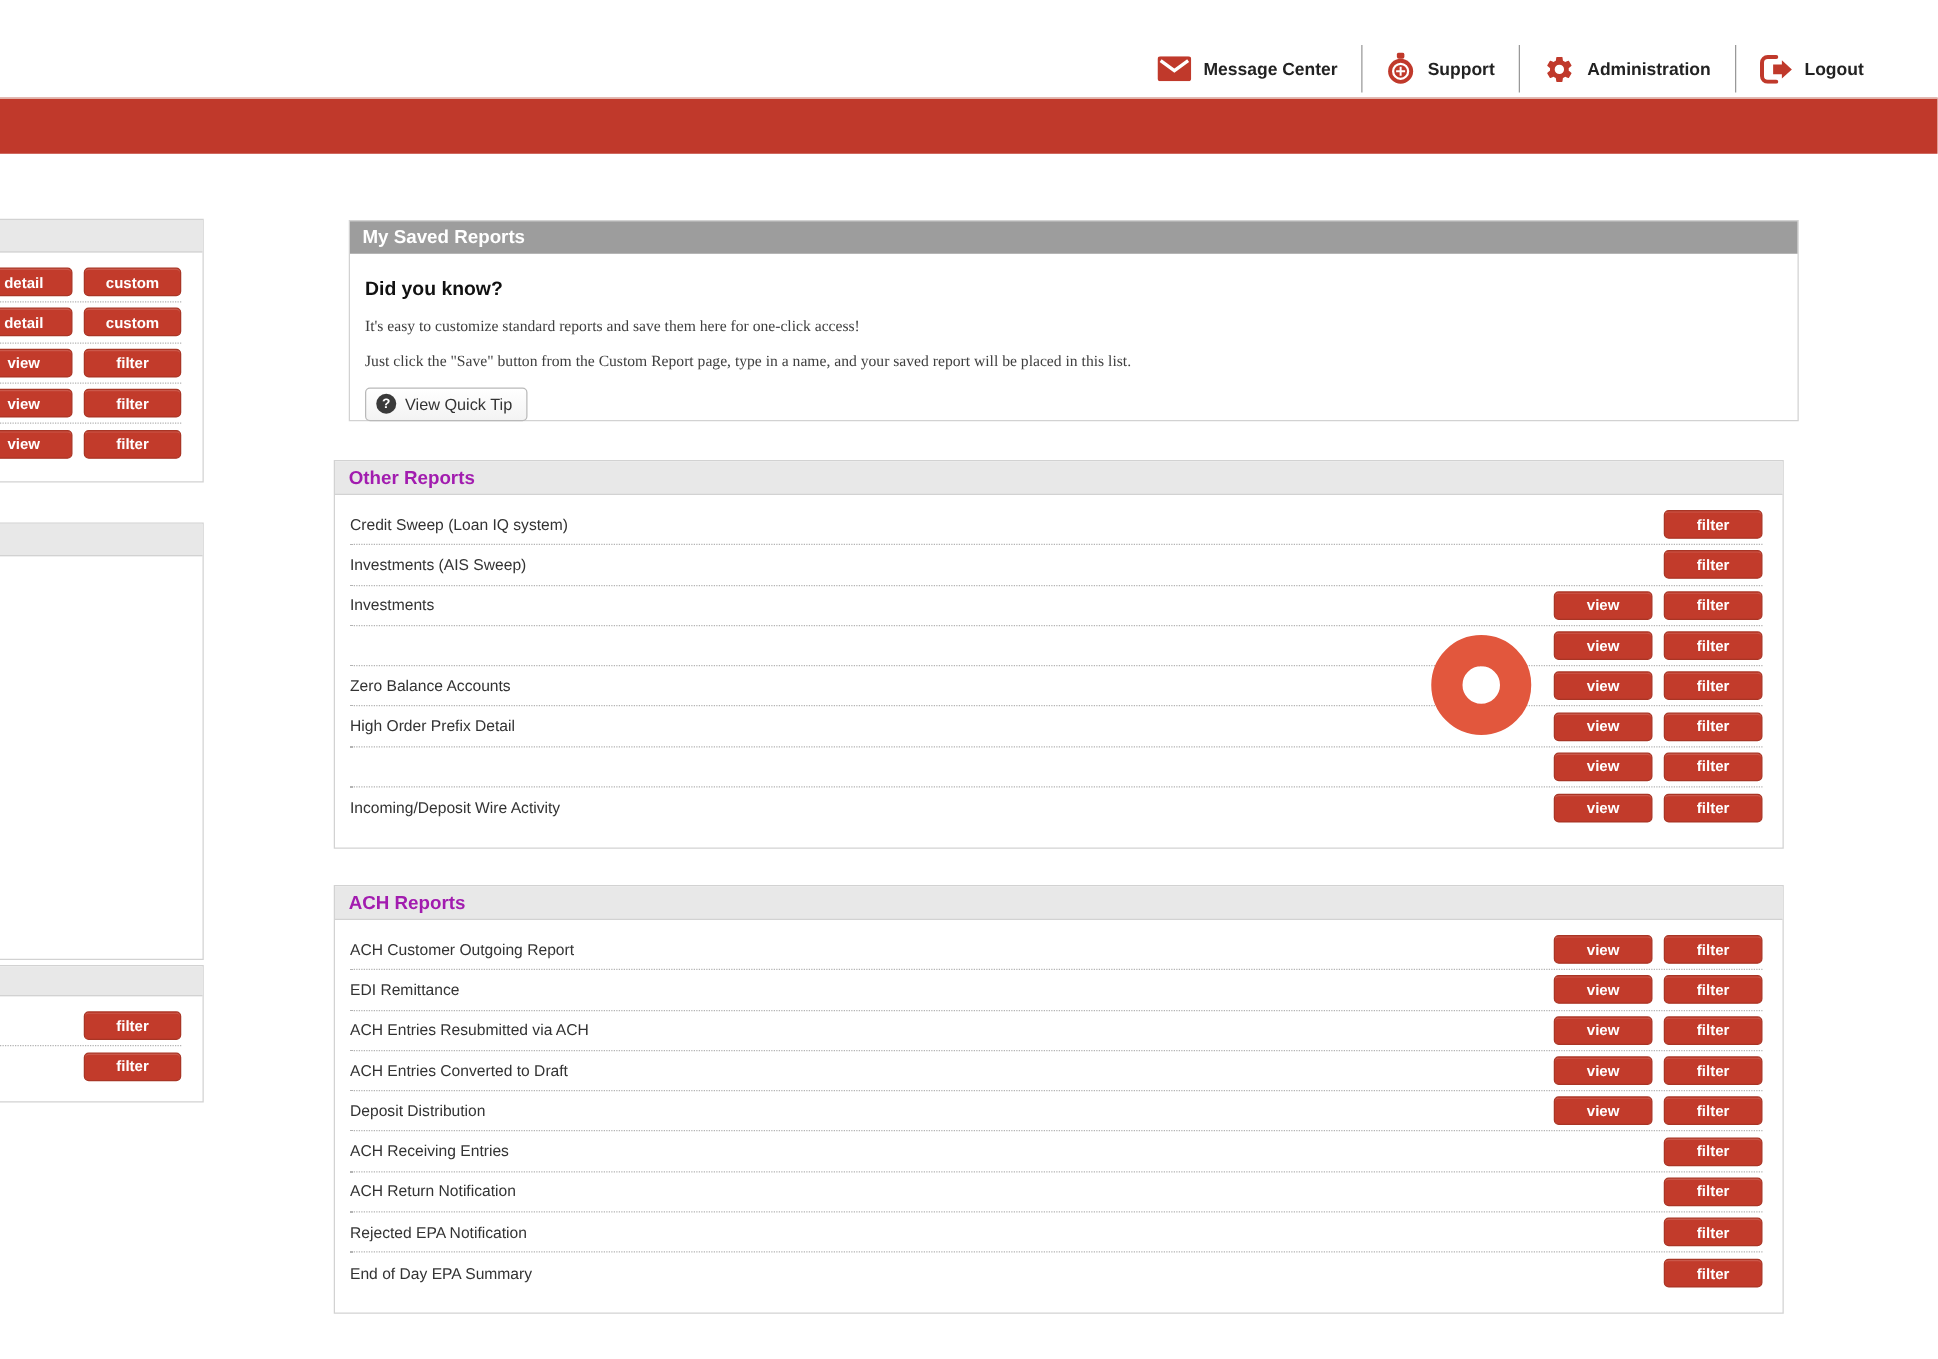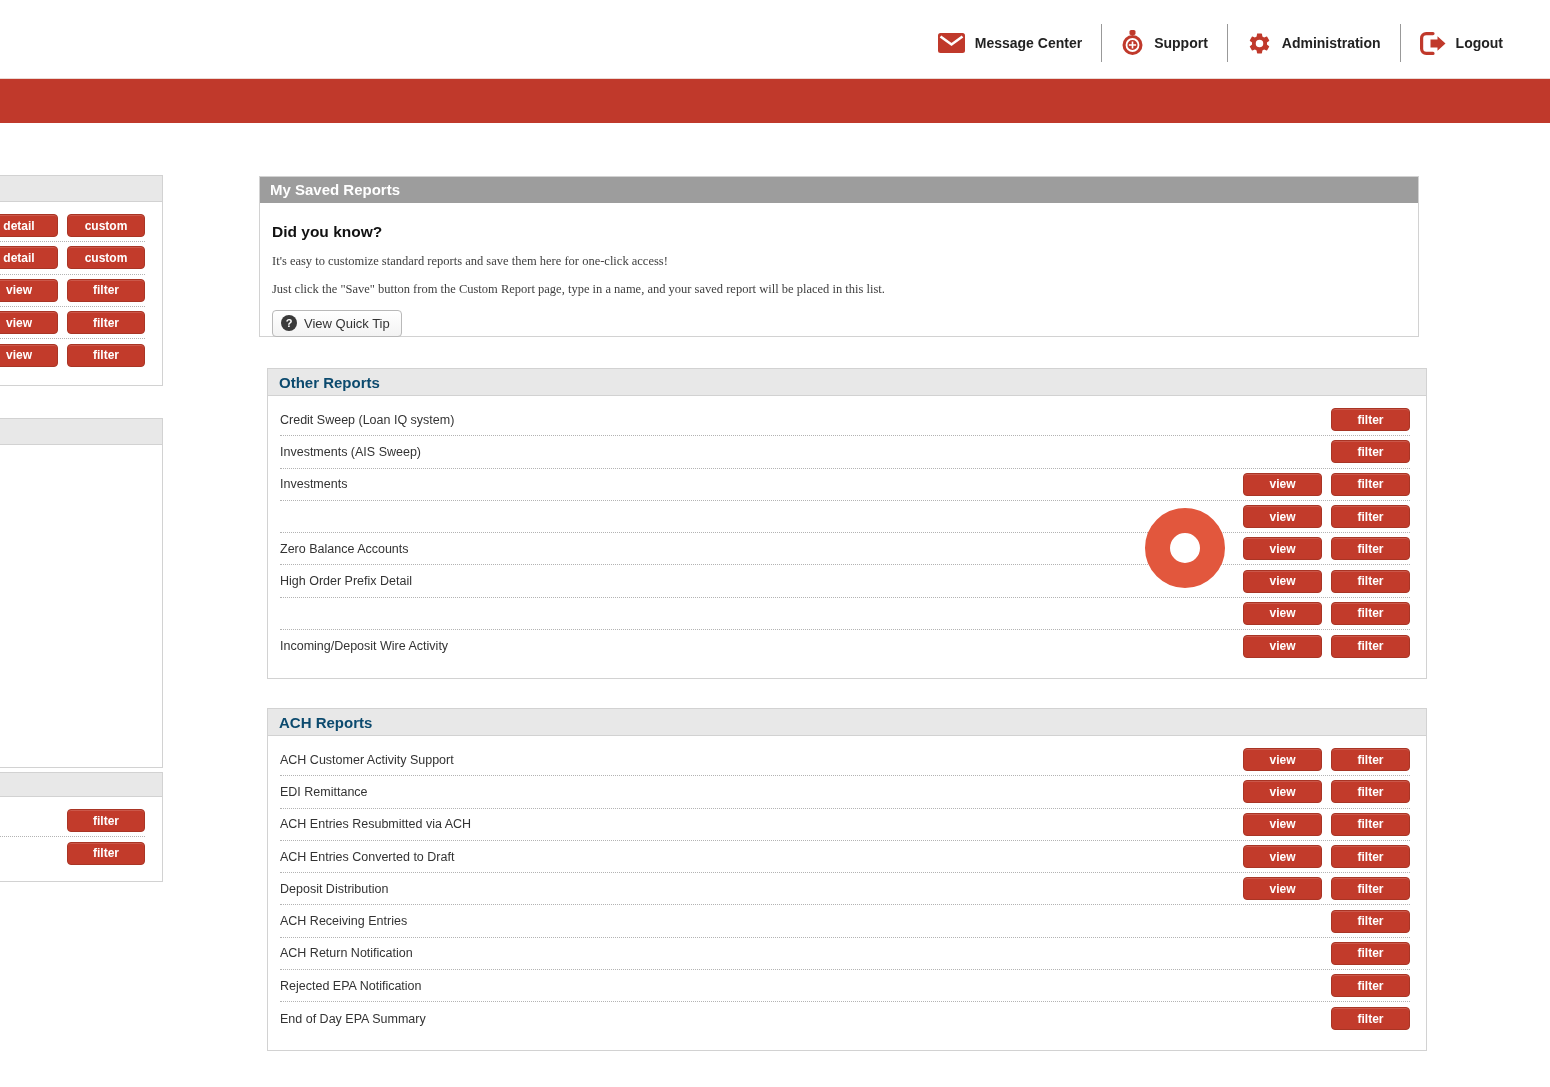--- a/index.html
+++ b/index.html
@@ -13,42 +13,42 @@
     --btn:#c23b2b;
     --btn-border:#a93525;
     --hd-dark:#9d9d9d;
     --hd-light:#e8e8e8;
     --panel-border:#d2d2d2;
     --ring:#e2573d;
   }
 
   
   .topnav {
-    position:absolute; top:4px; left:0; right:0; height:78px;
+    position:absolute; top:16px; left:0; right:0; height:78px;
     display:flex; justify-content:flex-end; align-items:center;
-    padding-right:28px; background:#fff;
+    padding-right:40px; background:#fff;
   }
   .nav-item { display:flex; align-items:center; gap:10px; padding:0 19px; cursor:pointer; }
   .nav-item .lbl { font-size:14px; font-weight:bold; color:#222; white-space:nowrap; }
   .nav-ic { display:inline-flex; align-items:center; }
   .nav-sep { width:1px; height:38px; background:#999; }
 
   .redbar {
     position:absolute; top:78px; left:0; width:1550px; height:45px;
     background:var(--accent); border-top:1px solid #ead9d4;
   }
 
   
   .panel { position:absolute; background:#fff; border:1px solid var(--panel-border); }
   .hd-dark {
     background:var(--hd-dark); color:#fff; font-weight:bold; font-size:15px;
     height:26px; line-height:26px; padding:0 10px;
   }
   .hd-light {
-    background:var(--hd-light); color:#0c4a6e; font-weight:bold; font-size:15px;
+    background:var(--hd-light); color:#a21caf; font-weight:bold; font-size:15px;
     height:27px; line-height:27px; padding:0 11px; border-bottom:1px solid var(--panel-border);
   }
 
   
   .saved-bd { padding:20px 12px; }
   .saved-bd h3 { font-size:15.5px; color:#111; margin-bottom:13px; }
   .saved-bd p { font-size:12.5px; color:#404040; margin-bottom:13px;font-family:Liberation Serif, serif; }
   .tip-btn {
     display:inline-flex; align-items:center; gap:7px;
     background:linear-gradient(#ffffff,#f3f3f3);
@@ -206,21 +206,21 @@
         <div class="slot"></div>
         <div class="slot">
           <button class="btn">filter</button>
         </div>
       </div>
     </div>
 </aside>
 
 <main>
 
-  <section class="panel" style="left:259px; top:176px; width:1160px; height:161px;">
+  <section class="panel" style="left:279px; top:176px; width:1160px; height:161px;">
     <div class="hd-dark">My Saved Reports</div>
     <div class="saved-bd">
       <h3>Did you know?</h3>
       <p>It's easy to customize standard reports and save them here for one-click access!</p>
       <p>Just click the "Save" button from the Custom Report page, type in a name, and your saved report will be placed in this list.</p>
       <button class="tip-btn">
         <span class="qmark">?</span>
         <span>View Quick Tip</span>
       </button>
     </div>
@@ -295,21 +295,21 @@
             <button class="btn">filter</button>
           </div>
         </div>
       </div>
   </section>
 
   <section class="panel" style="left:267px; top:708px; width:1160px; height:343px;">
     <div class="hd-light">ACH Reports</div>
     <div class="rlist" id="ach-list">
         <div class="rrow">
-          <div class="rname">ACH Customer Activity Support</div>
+          <div class="rname">ACH Customer Outgoing Report</div>
           <div class="slot">
             <button class="btn">view</button>
           </div>
           <div class="slot">
             <button class="btn">filter</button>
           </div>
         </div>
         <div class="rrow">
           <div class="rname">EDI Remittance</div>
           <div class="slot">

